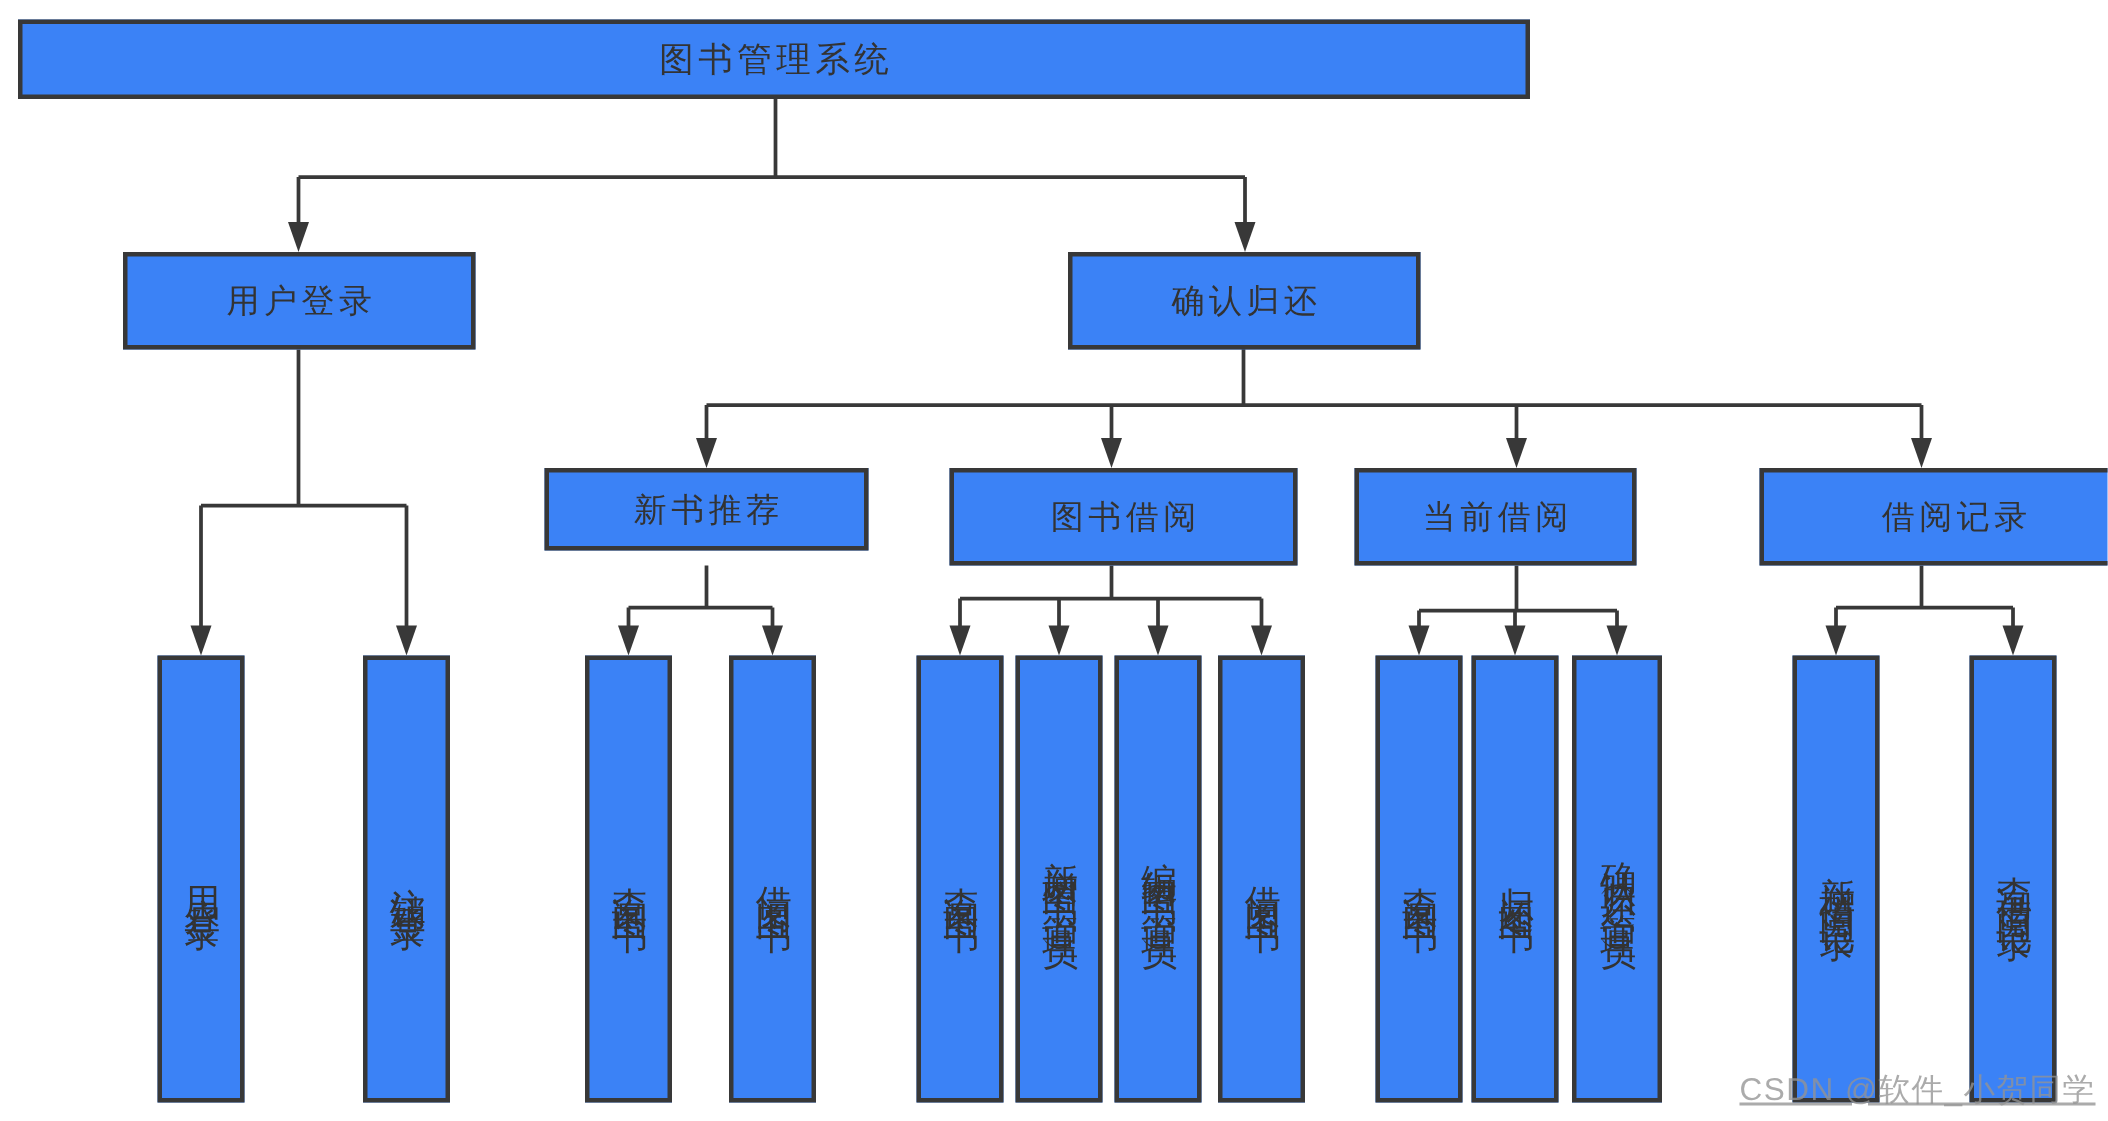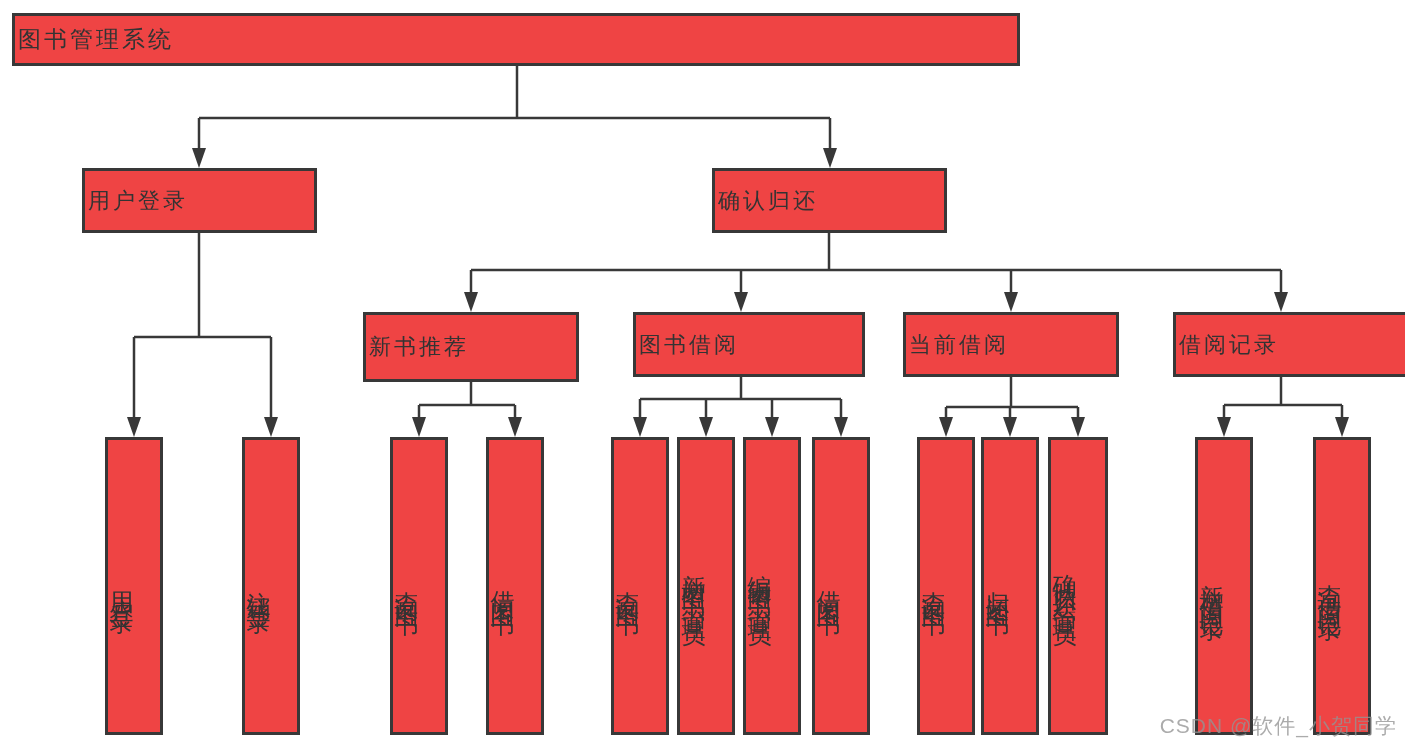--- a/index.html
+++ b/index.html
@@ -4,38 +4,38 @@
 <style>
   html,body{margin:0;padding:0;}
   body{
     width:1405px;height:747px;position:relative;overflow:hidden;
     background:#ffffff;
     font-family:"Liberation Sans", sans-serif;
   }
   #connector-layer{position:absolute;left:0;top:0;z-index:0;}
   .node{
     position:absolute;box-sizing:border-box;
-    border:3px solid #383838;background:#ef4444;
-    display:flex;align-items:center;
+    border:3px solid #383838;background:#3b82f6;
+    display:flex;align-items:center;justify-content:center;
     z-index:1;
   }
   .hlbl{
     font-size:22px;color:#333333;letter-spacing:3px;text-indent:3px;
     white-space:nowrap;
   }
   .rootlbl{font-size:23px;}
   .vlbl{
     writing-mode:vertical-rl;
     font-size:24px;color:#333333;
     letter-spacing:7px;line-height:1.15;
   }
   .watermark{
     position:absolute;right:8px;bottom:7px;z-index:2;
     font-size:21px;color:rgba(148,148,148,0.78);
-    letter-spacing:1px;white-space:nowrap;
+    letter-spacing:1px;white-space:nowrap;text-decoration:underline;
   }
 </style>
 </head>
 <body>
 
 <svg id="connector-layer" width="1405" height="747" viewBox="0 0 1405 747" stroke="#383838" stroke-width="2.5" fill="#383838">
 
   <g>
     <line x1="517" y1="66" x2="517" y2="118"></line>
     <line x1="199" y1="118" x2="830" y2="118"></line>
@@ -114,27 +114,27 @@
   <span class="hlbl rootlbl">图书管理系统</span>
 </div>
 
 <div class="node" style="left:82px;top:168px;width:235px;height:65px">
   <span class="hlbl">用户登录</span>
 </div>
 <div class="node" style="left:712px;top:168px;width:235px;height:65px">
   <span class="hlbl">确认归还</span>
 </div>
 
-<div class="node" style="left:363px;top:312px;width:216px;height:70px">
+<div class="node" style="left:363px;top:312px;width:216px;height:55px">
   <span class="hlbl">新书推荐</span>
 </div>
 <div class="node" style="left:633px;top:312px;width:232px;height:65px">
   <span class="hlbl">图书借阅</span>
 </div>
-<div class="node" style="left:903px;top:312px;width:216px;height:65px">
+<div class="node" style="left:903px;top:312px;width:188px;height:65px">
   <span class="hlbl">当前借阅</span>
 </div>
 <div class="node" style="left:1173px;top:312px;width:260px;height:65px">
   <span class="hlbl">借阅记录</span>
 </div>
 
 <div class="node" style="left:105px;top:437px;width:58px;height:298px">
   <span class="vlbl">用户登录</span>
 </div>
 <div class="node" style="left:242px;top:437px;width:58px;height:298px">

